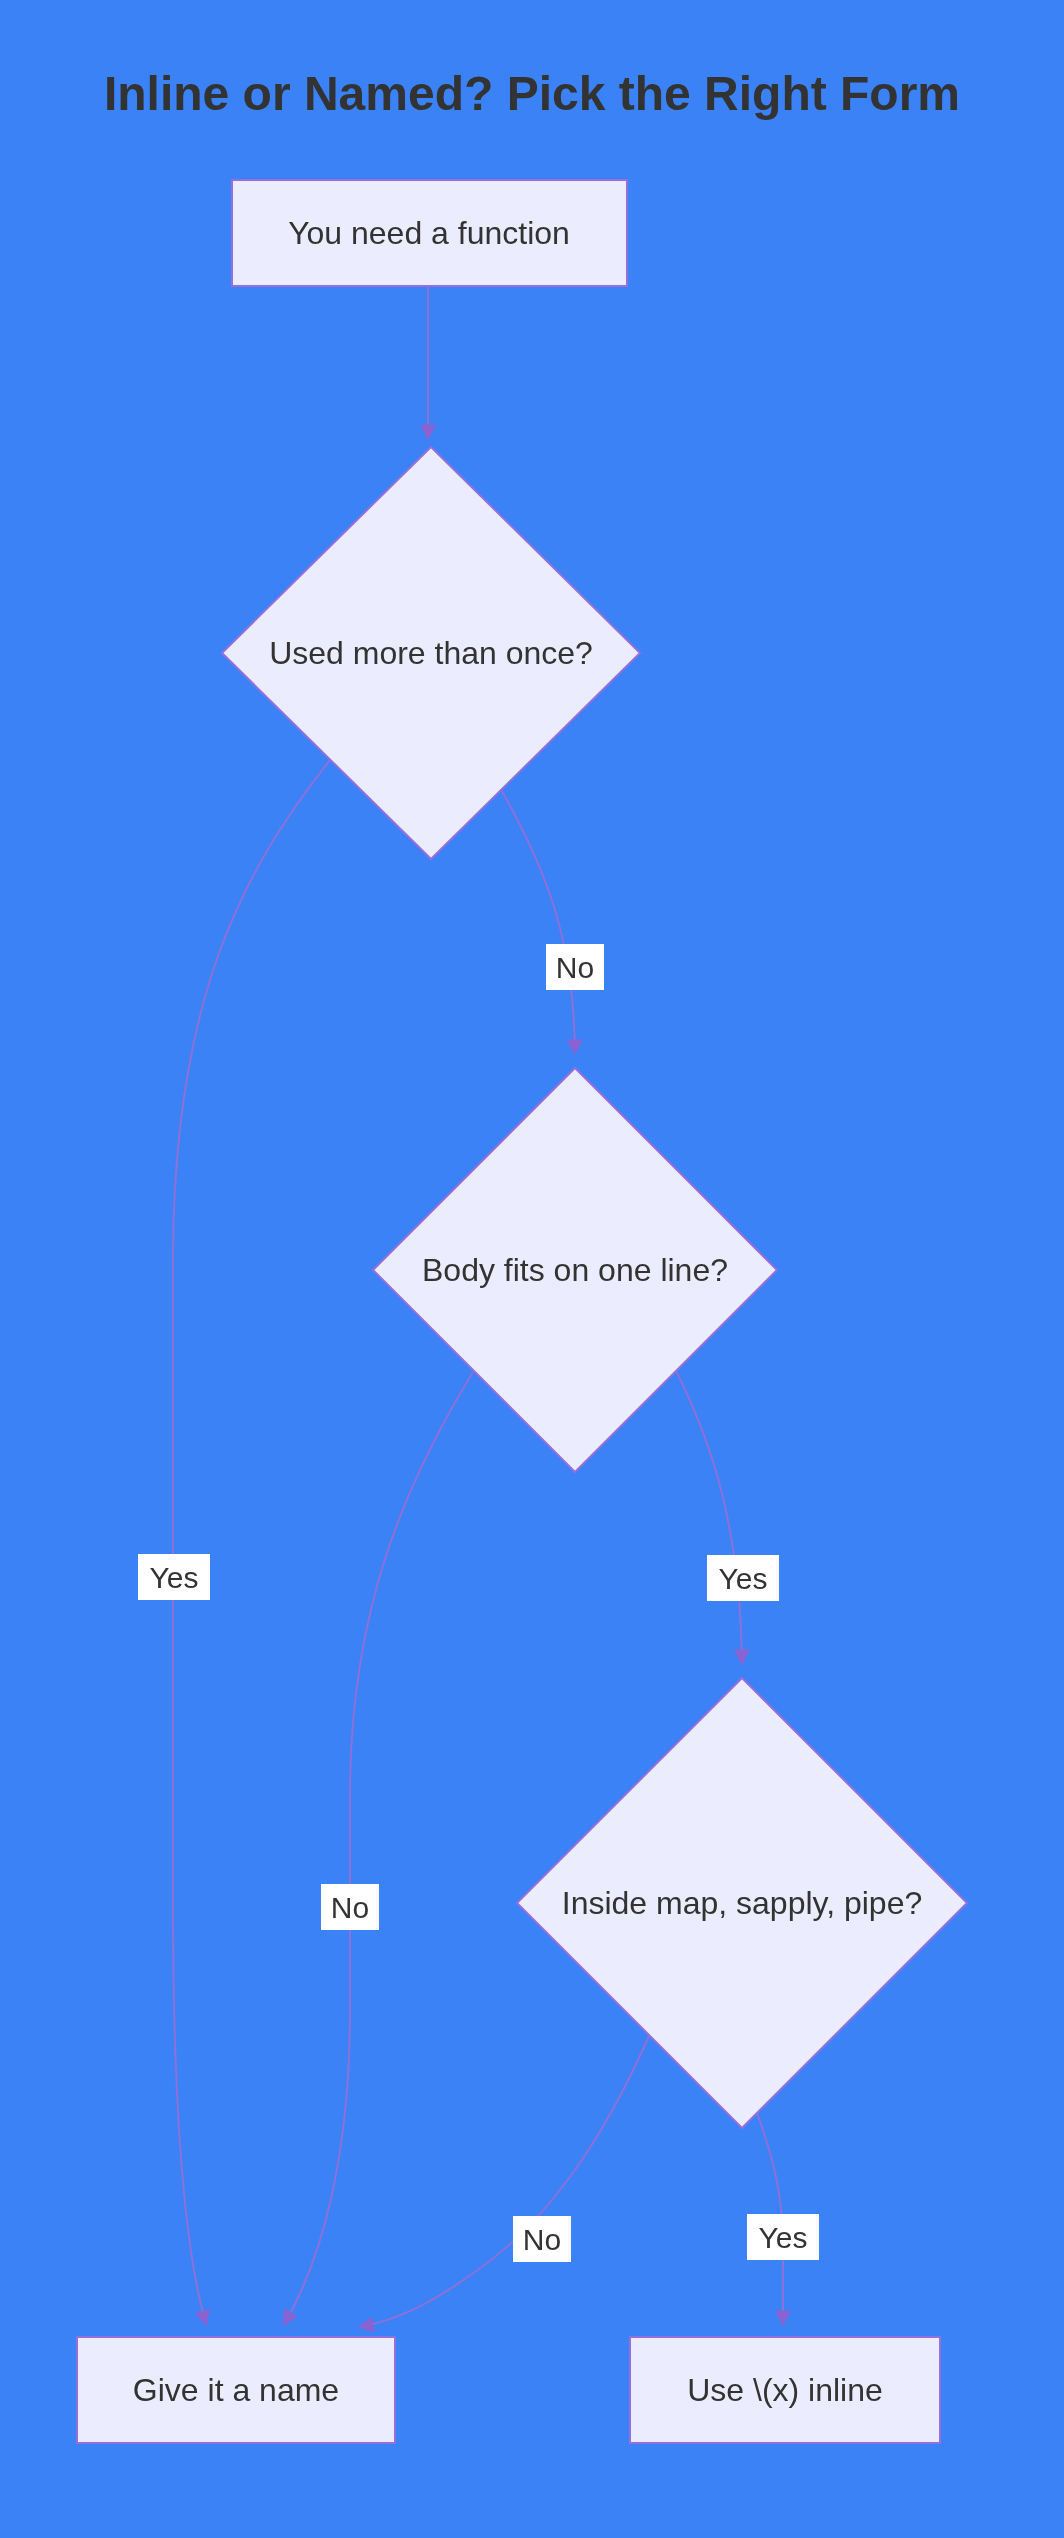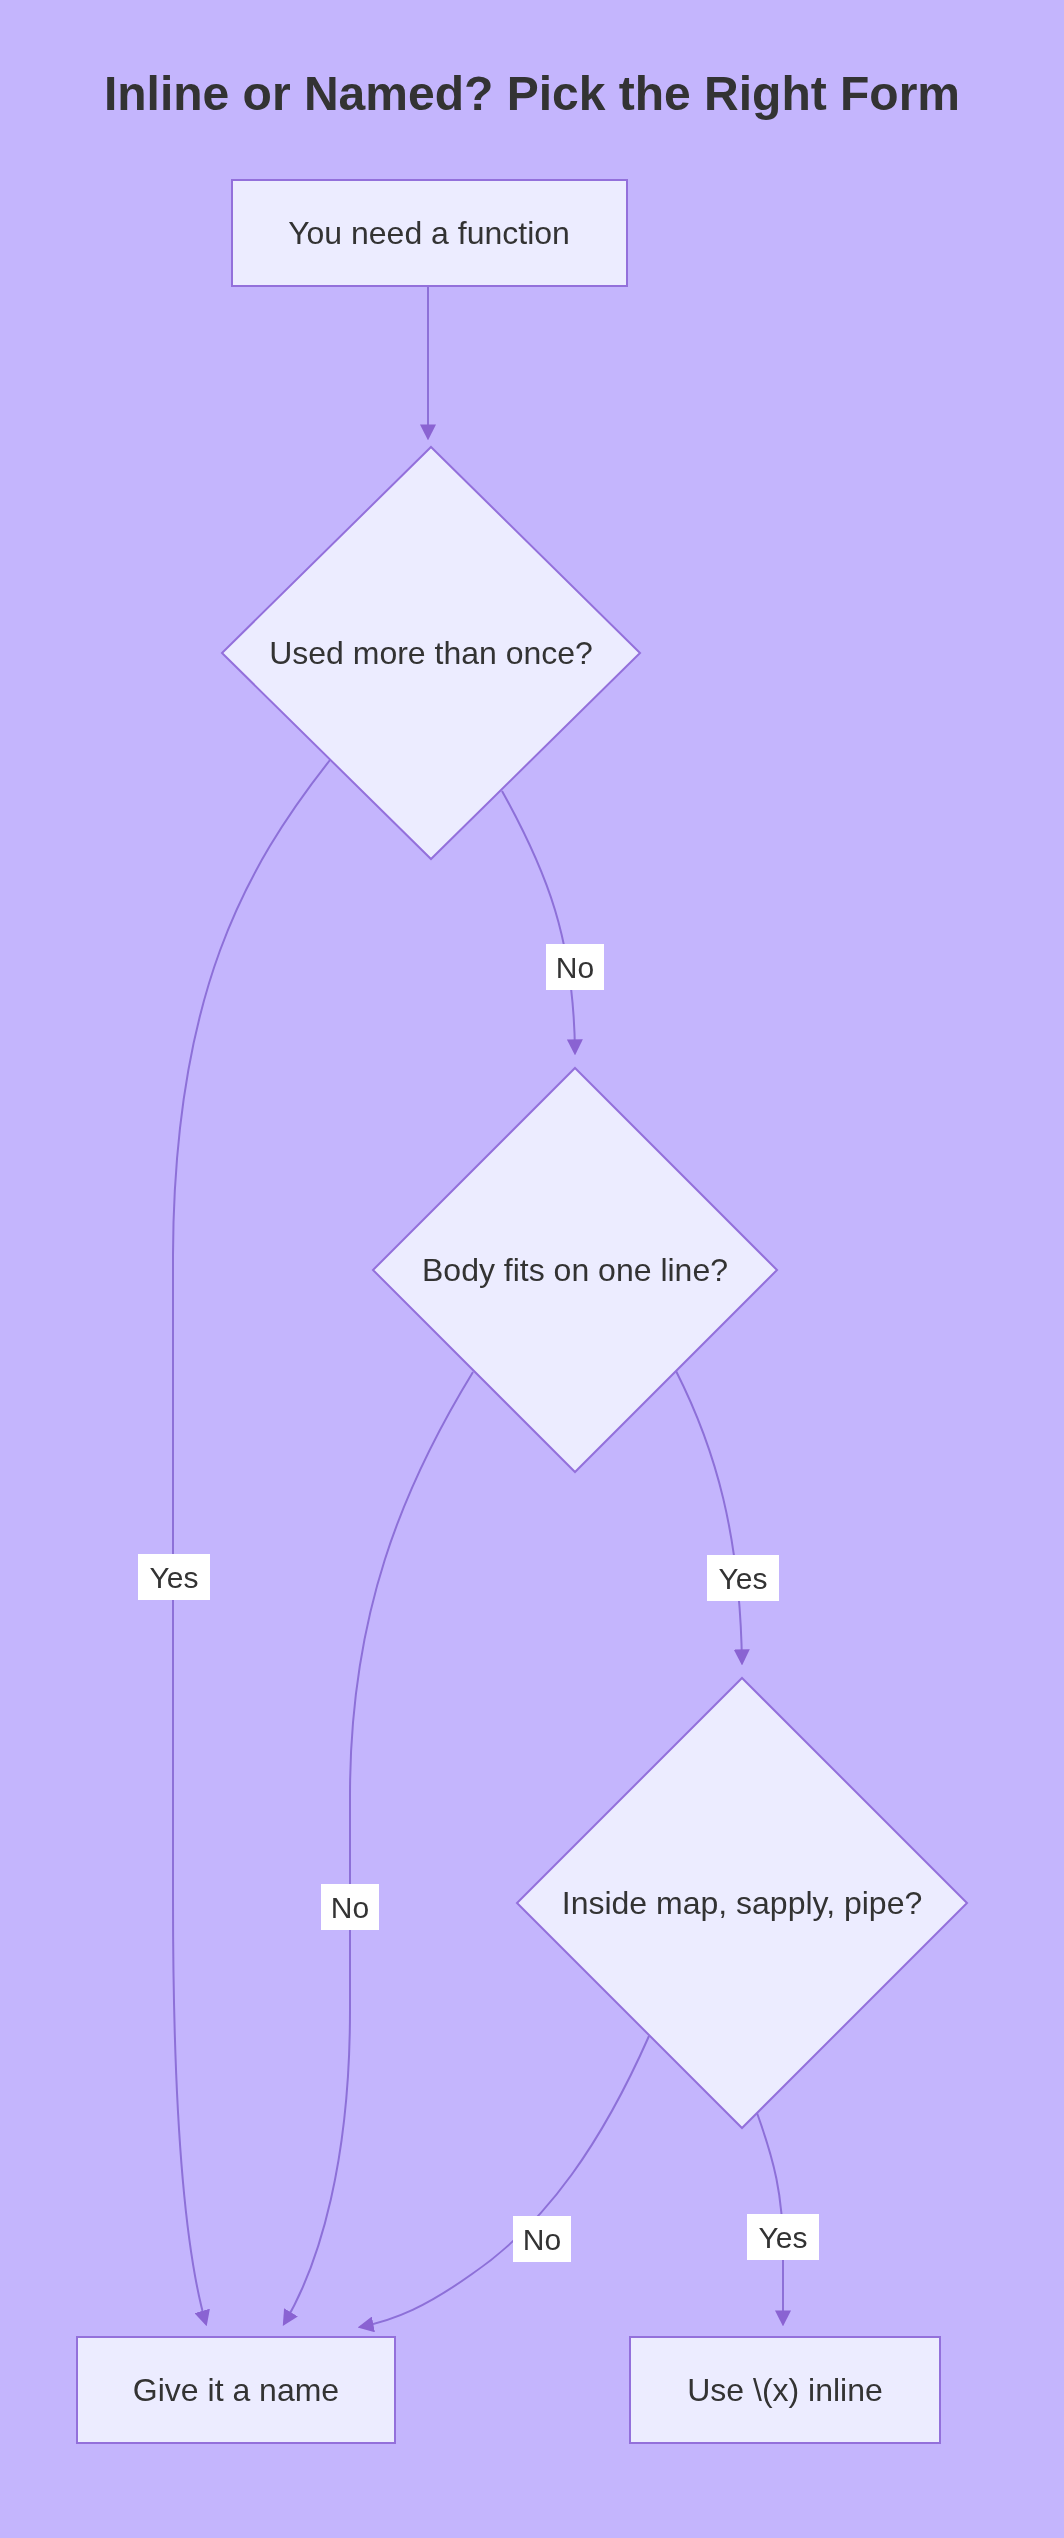--- a/index.html
+++ b/index.html
@@ -8,21 +8,21 @@
     background: #FFFFFF;
     width: 1064px;
     height: 2538px;
     overflow: hidden;
     font-family: "Liberation Sans", "DejaVu Sans", sans-serif;
   }
   .canvas {
     position: relative;
     width: 1064px;
     height: 2538px;
-    background: #c4b5fd;
+    background: #3b82f6;
   }
   .title {
     position: absolute;
     top: 66px;
     left: 0;
     width: 100%;
     text-align: center;
     font-size: 48px;
     font-weight: 700;
     color: #333333;

